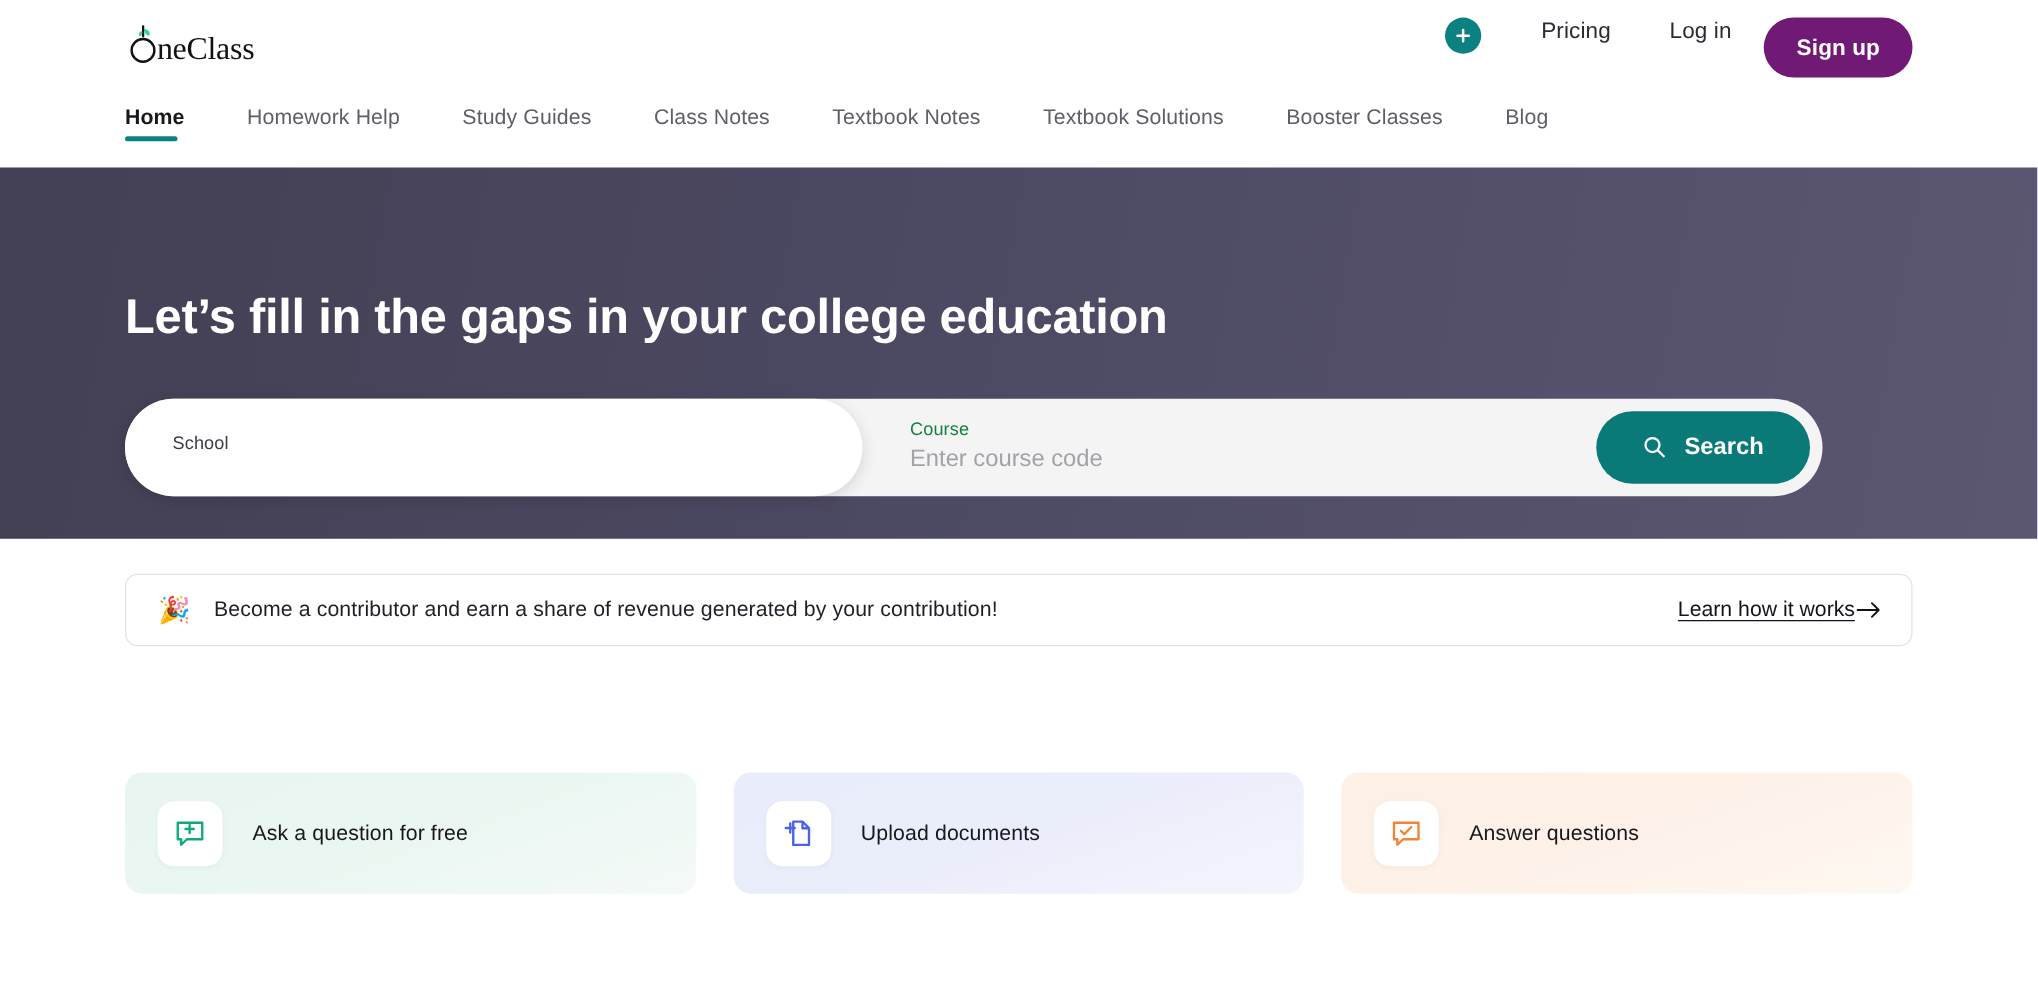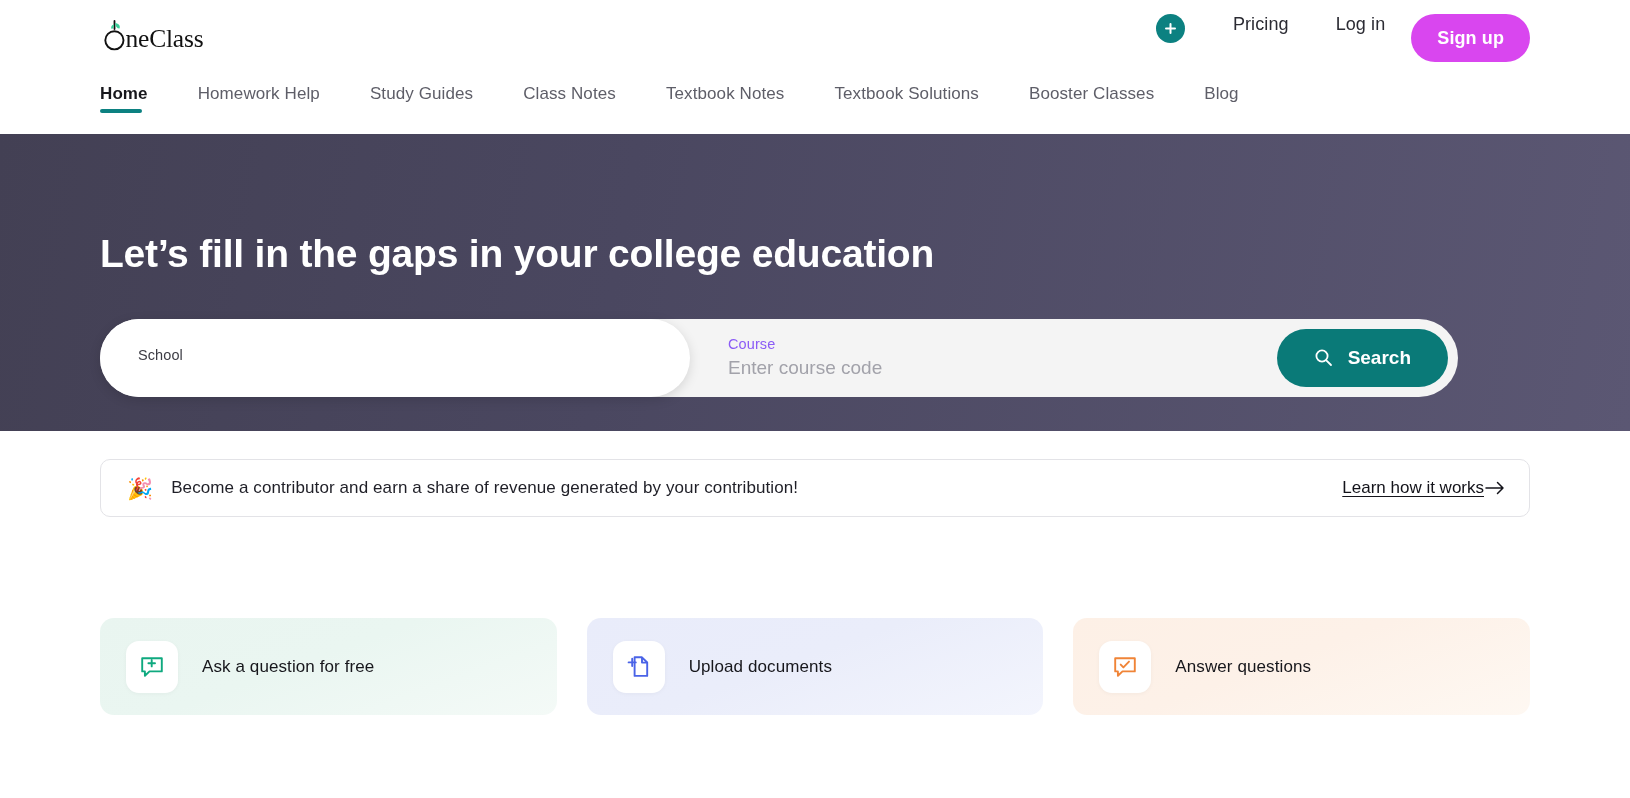--- a/index.html
+++ b/index.html
@@ -61,21 +61,21 @@
     color: #2b2b33;
     text-decoration: none;
     cursor: pointer;
     margin-right: 47px;
     white-space: nowrap;
     letter-spacing: 0.1px;
   }
   .nav-link:last-of-type { margin-right: 26px; }
 
   .signup-btn {
-    background: #d946ef;
+    background: #701a75;
     color: #ffffff;
     font-size: 18px;
     font-weight: bold;
     border: none;
     border-radius: 26px;
     padding: 0 26px;
     height: 48px;
     cursor: pointer;
     font-family: "Liberation Sans", sans-serif;
     letter-spacing: 0.1px;
@@ -166,21 +166,21 @@
     flex: 1;
     z-index: 1;
   }
 
   .field-label {
     font-size: 14.5px;
     color: #3c3c44;
     margin-bottom: 5px;
     letter-spacing: 0.1px;
   }
-  .field-course .field-label { color: #8b5cf6; }
+  .field-course .field-label { color: #15803d; }
 
   .field-input {
     border: none;
     outline: none;
     background: transparent;
     font-size: 19px;
     font-family: "Liberation Sans", sans-serif;
     color: #2b2b33;
     width: 90%;
     padding: 0;

